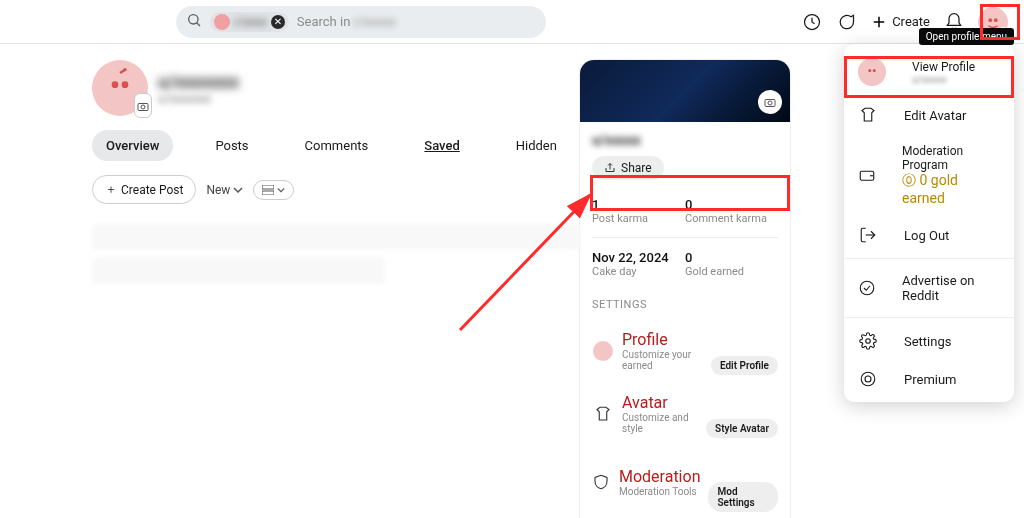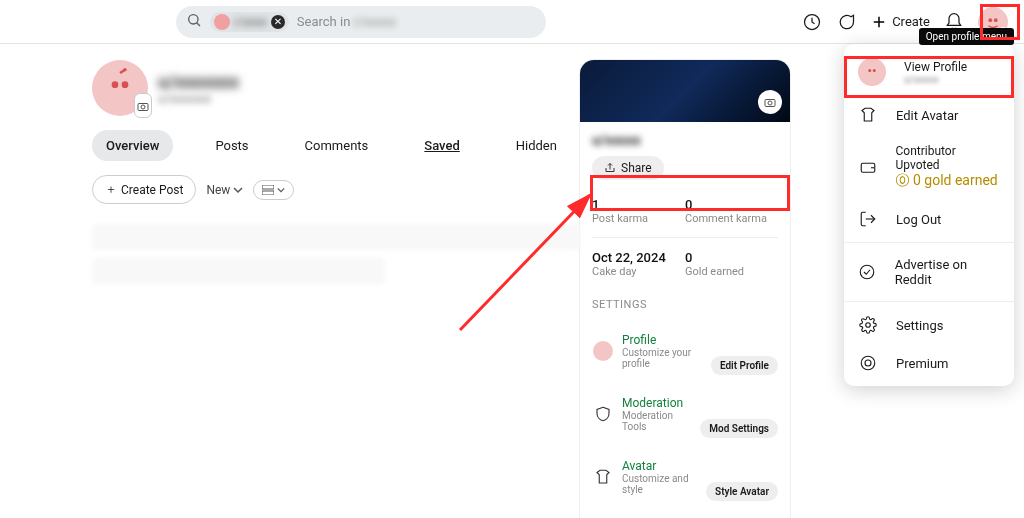--- a/index.html
+++ b/index.html
@@ -55,29 +55,29 @@
   .share-btn { background:#eee; border-radius:16px; padding:5px 12px; font-size:12px; display:inline-flex; align-items:center; gap:5px; cursor:pointer;}
   .stats { display:flex; border-top:1px solid transparent; margin-top:10px; }
   .stat { flex:1; padding: 6px 0; }
   .stat-v { font-size:13px; font-weight:500; color:#111; }
   .stat-l { font-size:11px; color:#8a8a8a; }
   .stats.row2 { border-top:1px solid #eee; margin-top:6px; padding-top:6px;}
   .sect-title { font-size:11px; color:#8a8a8a; letter-spacing:0.5px; margin:14px 0 8px 0; }
   .srow { display:flex; align-items:center; gap:8px; padding:7px 0; }
   .srow .ic { width:22px; height:22px; display:flex; align-items:center; justify-content:center; }
   .srow .txt { flex:1; }
-  .srow .t1 { font-size:12px; color:#15803d; }
+  .srow .t1 { font-size:16px; color:#b91c1c; }
   .srow .t2 { font-size:10px; color:#8a8a8a; }
   .srow .btn { background:#eee; border-radius:14px; padding:4px 9px; font-size:10px; font-weight:600; cursor:pointer;margin-top:30px;}
   .add-link { border:1px solid #ccc; border-radius:16px; padding:5px 10px; font-size:11px; display:inline-flex; gap:4px; align-items:center; margin-top:4px;}
 
   
   .dropdown { position:absolute; top:44px; right:10px; width:170px; background:#fff; border-radius:10px; box-shadow: 0 4px 20px rgba(0,0,0,0.18); padding:4px 0; z-index:20;}
   .tooltip { position:absolute; top:-16px; right:0px; background:#0a0a0a; color:#fff; font-size:10px; padding:3px 7px; border-radius:3px; white-space:nowrap;}
-  .drow { display:flex; align-items:center; gap:18px; padding:10px 14px; font-size:13px; cursor:pointer; }
+  .drow { display:flex; align-items:center; gap:26px; padding:10px 14px; font-size:13px; cursor:pointer; }
   .drow .dic { width:20px; display:flex; justify-content:center; }
   .drow .dic svg { width:18px; height:18px; stroke:#1a1a1b; fill:none; stroke-width:1.5; }
   .drow .av { width:28px; height:28px; border-radius:50%; background:#f3c5c5; display:flex;align-items:center;justify-content:center;}
   .drow .dtxt .d1 { font-size:12px; }
   .drow .dtxt .d2 { font-size:10px; color:#888; filter:blur(2px);}
   .dsep { height:1px; background:#eee; margin:4px 0; }
   .toggle { width:28px; height:16px; background:#e2e2e2; border-radius:10px; position:relative; margin-left:auto;}
   .toggle::after { content:''; position:absolute; left:2px; top:2px; width:12px; height:12px; background:#fff; border-radius:50%; box-shadow:0 1px 2px rgba(0,0,0,.3);}
   .gold-sub { font-size:14px; color:#b58b00; }
 
@@ -222,64 +222,64 @@
             <div class="stat-v">1</div>
             <div class="stat-l">Post karma</div>
           </div>
         <div class="stat">
             <div class="stat-v">0</div>
             <div class="stat-l">Comment karma</div>
           </div>
       </div>
       <div class="stats row2">
         <div class="stat">
-            <div class="stat-v">Oct 22, 2024</div>
+            <div class="stat-v">Nov 22, 2024</div>
             <div class="stat-l">Cake day</div>
           </div>
         <div class="stat">
             <div class="stat-v">0</div>
             <div class="stat-l">Gold earned</div>
           </div>
       </div>
 
       <div class="sect-title">SETTINGS</div>
       <div class="srow">
         <span class="ic">
             <span style="width:20px;height:20px;border-radius:50%;background:#f3c5c5;display:block;"></span>
           </span>
         <span class="txt">
             <div class="t1">Profile</div>
-            <div class="t2">Customize your profile</div>
+            <div class="t2">Customize your earned</div>
           </span>
         <span class="btn">Edit Profile</span>
+      </div>
+      <div class="srow">
+        <span class="ic">
+            <svg viewBox="0 0 24 24" width="18" height="18" fill="none" stroke="#333" stroke-width="1.5">
+              <path d="M4 6l4-3h8l4 3-3 3v11H7V9z"></path>
+            </svg>
+          </span>
+        <span class="txt">
+            <div class="t1">Avatar</div>
+            <div class="t2">Customize and style</div>
+          </span>
+        <span class="btn">Style Avatar</span>
       </div>
       <div class="srow">
         <span class="ic">
             <svg viewBox="0 0 24 24" width="18" height="18" fill="none" stroke="#333" stroke-width="1.5">
               <path d="M12 3l8 3v5c0 5-3.5 9-8 10-4.5-1-8-5-8-10V6z"></path>
             </svg>
           </span>
         <span class="txt">
             <div class="t1">Moderation</div>
             <div class="t2">Moderation Tools</div>
           </span>
         <span class="btn">Mod Settings</span>
       </div>
-      <div class="srow">
-        <span class="ic">
-            <svg viewBox="0 0 24 24" width="18" height="18" fill="none" stroke="#333" stroke-width="1.5">
-              <path d="M4 6l4-3h8l4 3-3 3v11H7V9z"></path>
-            </svg>
-          </span>
-        <span class="txt">
-            <div class="t1">Avatar</div>
-            <div class="t2">Customize and style</div>
-          </span>
-        <span class="btn">Style Avatar</span>
-      </div>
 
       <div class="sect-title">LINKS</div>
       <span class="add-link">＋ <span>Add Social Link</span></span>
     </div>
   </div>
 </div>
 
 <div class="dropdown">
   <div class="tooltip">Open profile menu</div>
   <div class="drow">
@@ -304,21 +304,21 @@
     <span>Edit Avatar</span>
   </div>
   <div class="drow">
     <span class="dic">
         <svg viewBox="0 0 24 24">
           <rect x="3" y="7" width="18" height="12" rx="2"></rect>
           <path d="M16 13h4"></path>
         </svg>
       </span>
     <span class="dtxt">
-        <div class="d1">Contributor Upvoted</div>
+        <div class="d1">Moderation Program</div>
         <div class="gold-sub">⓪ 0 gold earned</div>
       </span>
   </div>
   <div class="drow">
     <span class="dic">
         <svg viewBox="0 0 24 24">
           <path d="M9 21H5a2 2 0 0 1-2-2V5a2 2 0 0 1 2-2h4"></path>
           <polyline points="16 17 21 12 16 7"></polyline>
           <line x1="21" y1="12" x2="9" y2="12"></line>
         </svg>

